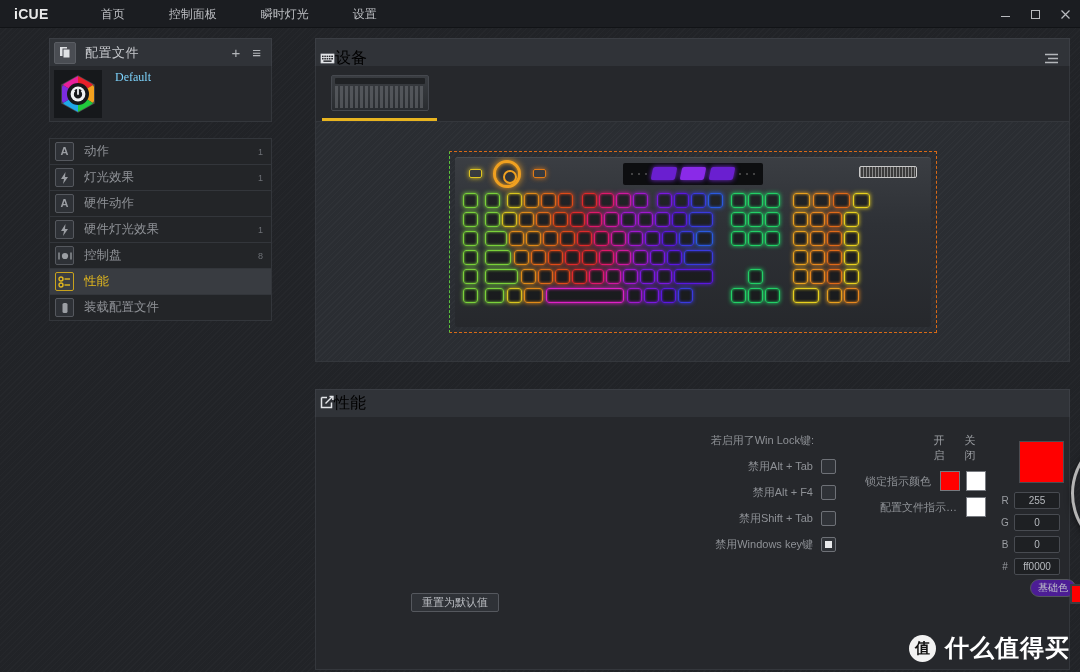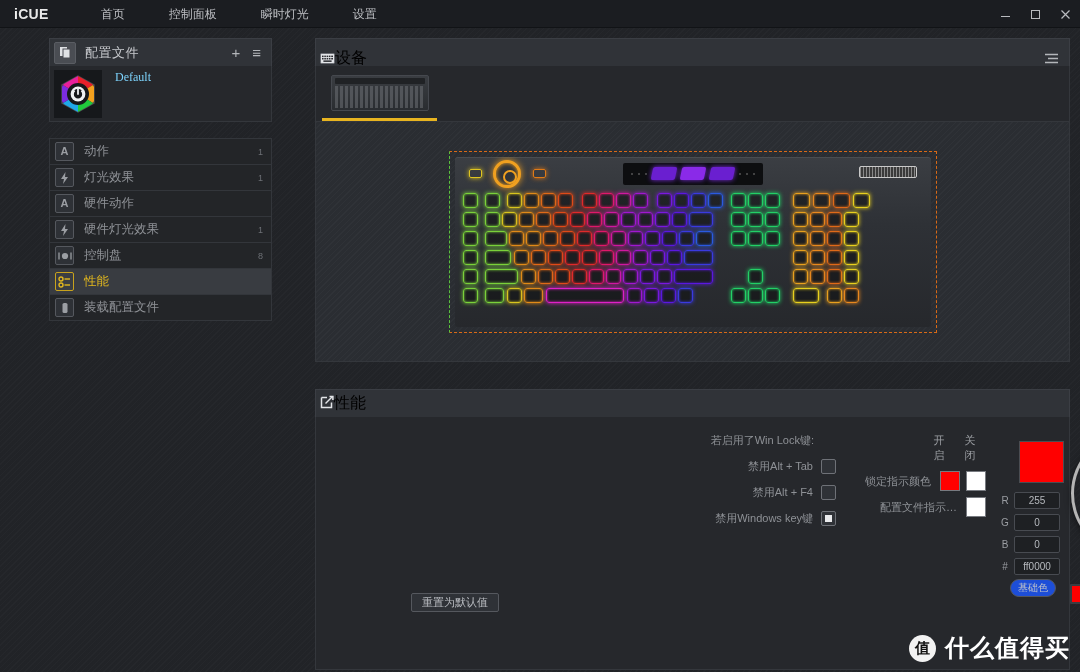--- a/index.html
+++ b/index.html
@@ -327,22 +327,22 @@
   .fields { margin-top: 8px; margin-left:-10px; }
   .fld { display:flex; align-items:center; height:19px; margin-bottom:3px; }
   .fld .k { width:18px; font-size:10px; color:#9a9da2; text-align:center; }
   .fld .v {
     width:46px; height:17px; background:#1e2023;
     border:1px solid #484b51; border-radius:2px;
     font-size:10px; color:#b6b9be; text-align:center; line-height:15px;
     cursor:text;
   }
   .basebtn {
-    margin-left:14px; width:46px; height:18px;
-    background:#1d4ed8; border:1px solid #53565c; border-radius:9px;
+    margin-left:34px; width:46px; height:18px;
+    background:#4c1d95; border:1px solid #53565c; border-radius:9px;
     font-size:10px; color:#c1c4c9; text-align:center; line-height:16px;
     cursor:pointer;
   }
   .wheel-wrap { position:absolute; left:65px; top:-10px; width:125px; height:125px; }
   .wheel-ring {
     position:absolute; inset:0; border-radius:50%;
     border: 3px solid;
     border-color:#d8d8d8 #d8d8d8 #8e8e8e #b5b5b5;
     box-shadow: 0 2px 6px rgba(0,0,0,.5);
   }
@@ -736,20 +736,24 @@
 
         <div class="row-line">
           <div class="lbl">禁用Alt + Tab</div>
           <div class="chk"></div>
         </div>
         <div class="row-line">
           <div class="lbl">禁用Alt + F4</div>
           <div class="chk"></div>
         </div>
         <div class="row-line">
+          <div class="lbl">禁用Shift + Tab</div>
+          <div class="chk"></div>
+        </div>
+        <div class="row-line">
           <div class="lbl">禁用Windows key键</div>
           <div class="chk on"></div>
         </div>
       </div>
 
       <div class="settings-mid">
         <div class="onoff-hdr">
           <span>开启</span>
           <span>关闭</span>
         </div>

